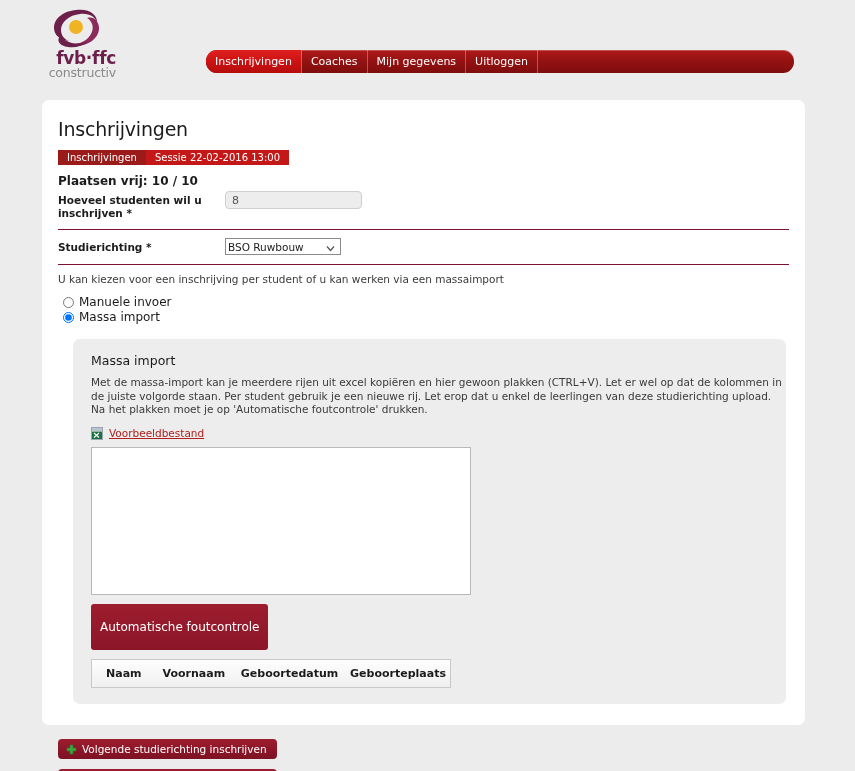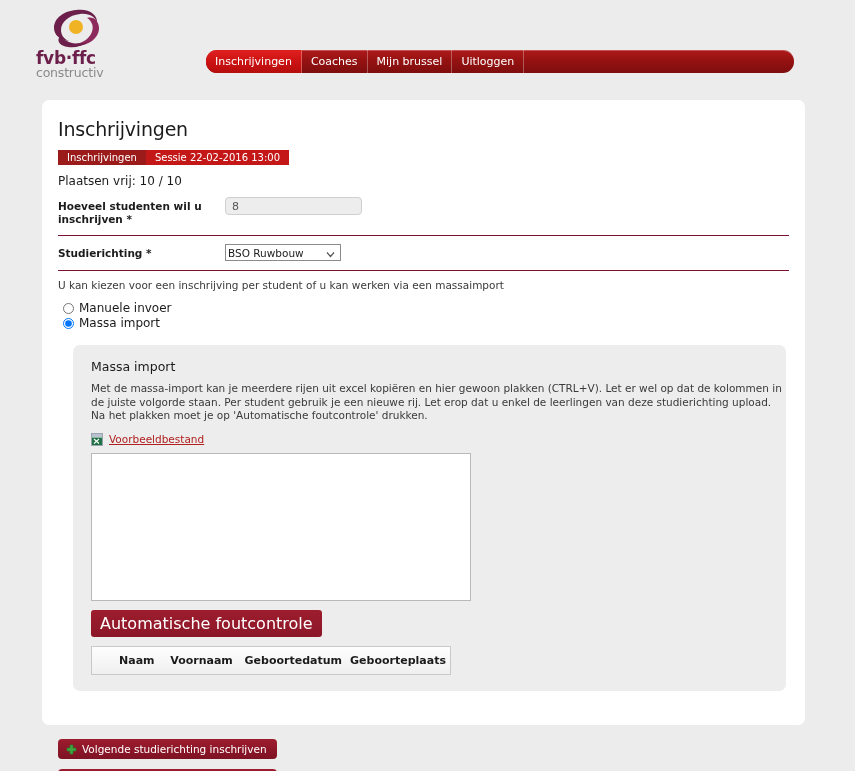--- a/index.html
+++ b/index.html
@@ -20,21 +20,21 @@
   
   #header {
     position: relative;
     height: 90px;
   }
   #logo-block {
     position: absolute;
     left: 36px;
     top: 6px;
     width: 80px;
-    text-align: left;
+    text-align: right;
   }
   #logo-mark {
     width: 56px;
     height: 42px;
     margin: 0 auto 2px auto;
     position: relative;
   }
   #logo-mark svg { display:block; }
   #logo-wordmark {
     font-family: "DejaVu Sans", sans-serif;
@@ -125,23 +125,23 @@
   #session-title {
     font-family: "DejaVu Sans", sans-serif;
     font-size: 14.5px;
     font-weight: bold;
     color: #1b1b1b;
     margin: 3px 0 8px 0;
   }
   #places-free {
     font-family: "DejaVu Sans", sans-serif;
     font-size: 12px;
-    font-weight: normal;
-    color: #1b1b1b;
-    margin-bottom: 9px;
+    font-weight: bold;
+    color: #1b1b1b;
+    margin-bottom: 3px;
   }
   #intro-text {
     font-family: "DejaVu Sans", sans-serif;
     font-size: 10.5px;
     color: #3a3a3a;
     margin-bottom: 9px;
   }
 
   
   .form-row {
@@ -279,41 +279,41 @@
     overflow-y: scroll;
     display: block;
   }
   #paste-area::-webkit-scrollbar { width: 15px; background: #fbfbfb; }
   #paste-area::-webkit-scrollbar-thumb { background: #fbfbfb; }
   .btn-maroon {
     display: inline-block;
     background: linear-gradient(180deg, #9d1d2e 0%, #8b1628 100%);
     color: #ffffff;
     font-family: "DejaVu Sans", sans-serif;
-    font-size: 16px;
+    font-size: 12px;
     border: 0;
     border-radius: 3px;
-    padding: 4px 9px;
+    padding: 16px 9px;
     margin-top: 9px;
     cursor: pointer;
   }
   #result-table {
     margin-top: 9px;
     width: 360px;
     border: 1px solid #c9c9c9;
     background: linear-gradient(180deg, #fefefe 0%, #efefef 100%);
     border-collapse: collapse;
   }
   #result-table th {
     font-family: "DejaVu Sans", sans-serif;
     font-size: 11px;
     font-weight: bold;
     color: #1b1b1b;
     padding: 7px 4px 7px 4px;
-    text-align: right;
+    text-align: left;
   }
   #result-table th:nth-child(1) { padding-left: 14px; width: 72px; }
   #result-table th:nth-child(2) { width: 84px; }
   #result-table th:nth-child(3) { width: 108px; }
 
   
   #footer-bar {
     position: absolute;
     left: 58px;
     top: 739px;
@@ -351,21 +351,21 @@
         <circle cx="28" cy="21" r="7" fill="#f0b323"></circle>
       </svg>
     </div>
     <div id="logo-wordmark">fvb·ffc</div>
     <div id="logo-sub">constructiv</div>
   </div>
 
   <div id="navbar">
     <div class="nav-item active">Inschrijvingen</div>
     <div class="nav-item">Coaches</div>
-    <div class="nav-item">Mijn brussel</div>
+    <div class="nav-item">Mijn gegevens</div>
     <div class="nav-item">Uitloggen</div>
     <div id="nav-filler"></div>
   </div>
 </div>
 
 <div id="panel">
   <div id="panel-inner">
 
     <h1 id="page-title">Inschrijvingen</h1>
 

